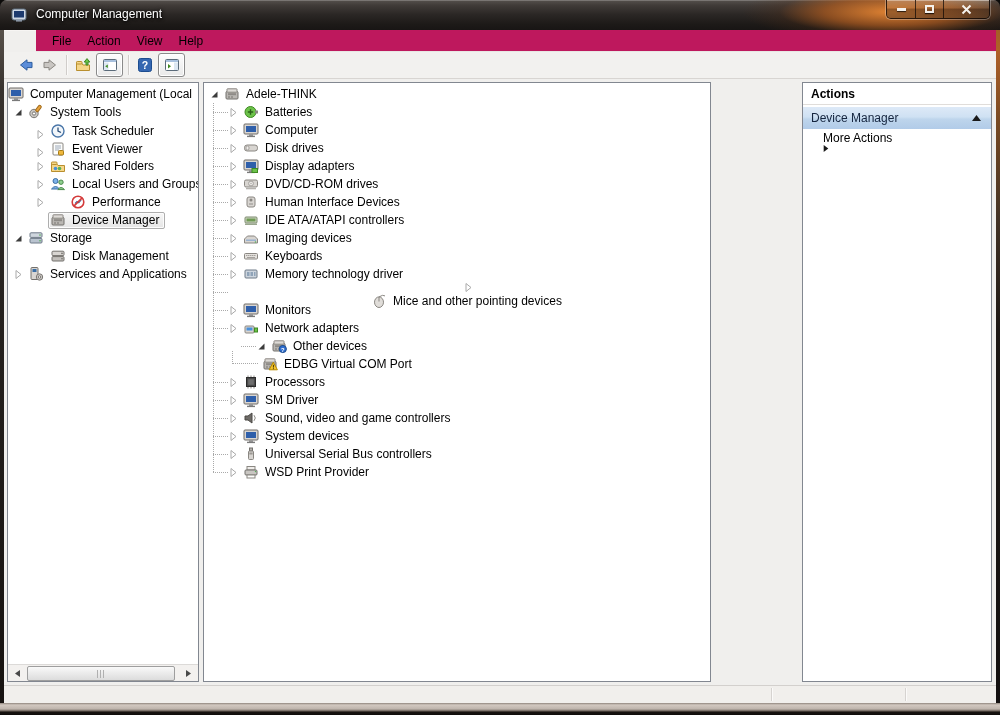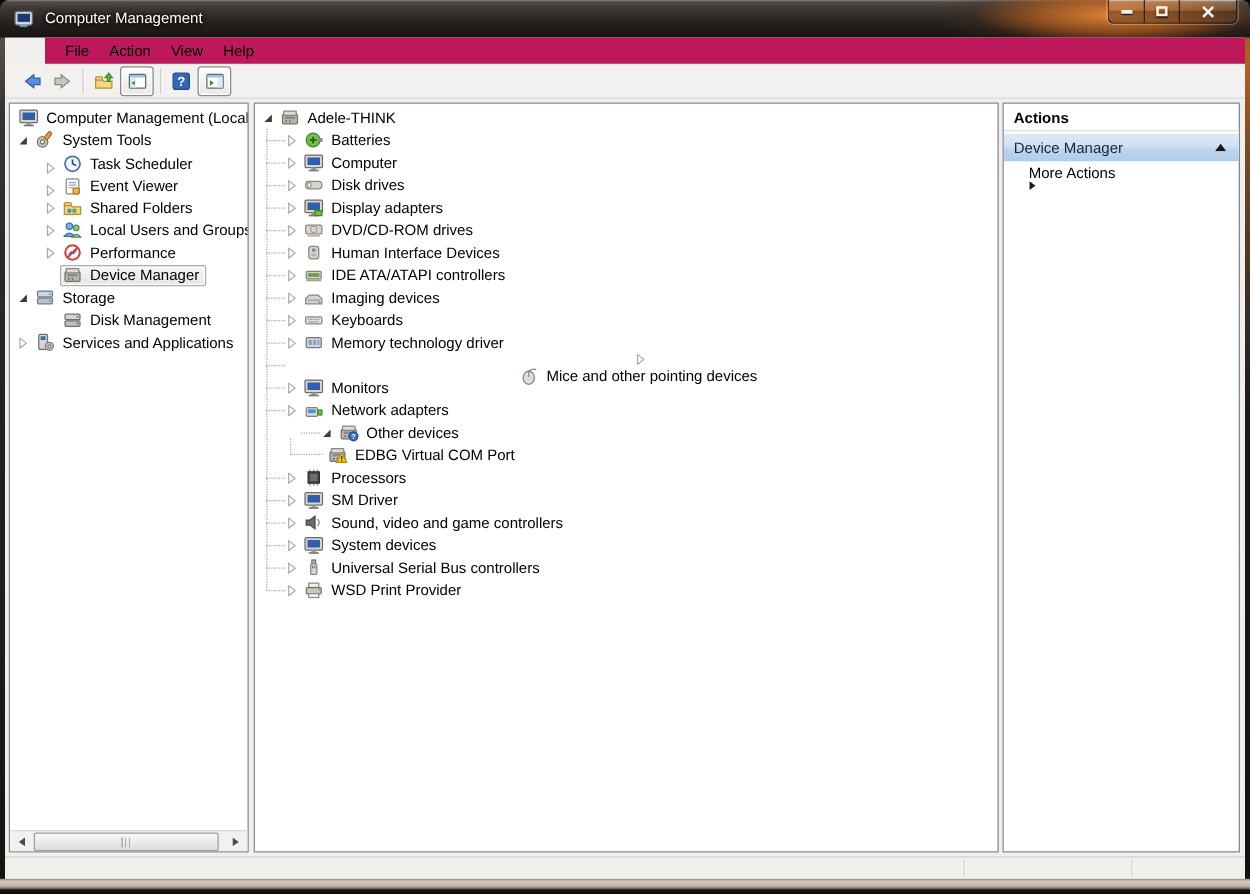--- a/index.html
+++ b/index.html
@@ -45,21 +45,21 @@
     border-bottom:1px solid #d8d5d2;display:flex;align-items:center;padding-left:10px;}
   .tbtn{width:24px;height:24px;display:flex;align-items:center;justify-content:center;}
   .tbtn.framed{width:27px;border:1px solid #8a8a8a;border-radius:3px;
     background:linear-gradient(#fdfdfd,#e9e9e9);box-shadow:inset 0 0 0 1px #fff;margin:0 1px;}
   .tsep{width:1px;height:20px;background:#d0cdca;box-shadow:1px 0 0 #fbfaf9;margin:0 4px;}
 
   
   #main{position:absolute;left:0;right:0;top:49px;height:606px;background:#f0efed;}
   .panel{position:absolute;top:3px;height:600px;background:#fff;border:1px solid #828790;overflow:hidden;}
   #left-panel{left:3px;width:192px;}
-  #mid-panel{left:199px;width:596px;}
+  #mid-panel{left:199px;width:508px;}
   #right-panel{left:798px;width:190px;}
 
   .tree{position:absolute;inset:0;padding-top:2px;overflow:hidden;}
   #left-tree{bottom:17px;}
   .trow{position:relative;height:18px;display:flex;align-items:center;white-space:nowrap;z-index:1;}
   .exp{width:14px;min-width:14px;display:flex;align-items:center;padding-left:2px;}
   .ticon{width:16px;min-width:16px;height:16px;margin-right:4px;display:inline-block;}
   .ticon svg{display:block;}
   .row-body{display:flex;align-items:center;height:17px;border:1px solid transparent;border-radius:2px;padding:0 3px 0 0;}
   .row-body .ticon{margin-left:1px;}
@@ -176,21 +176,21 @@
               <rect x="10" y="5.5" width="4" height="7.5" fill="#dce7f2"></rect>
               <polygon points="4,7 7,9.3 4,11.6" fill="#3f8a22"></polygon>
             </svg>
           </span>
       </div>
 
       <div id="main">
 
         <div id="left-panel" class="panel">
           <div id="left-tree" class="tree">
-              <div class="trow" style="padding-left: 5px;">
+              <div class="trow" style="padding-left: 5px; justify-content: flex-end;">
                 <span class="row-body">
                   <span class="ticon">
                     <svg width="16" height="16" viewBox="0 0 16 16">
                       <rect x="1" y="2" width="14" height="10" rx="1" fill="#d9d6d2" stroke="#6e6b67"></rect>
                       <rect x="3" y="4" width="10" height="6" fill="#2f5faa"></rect>
                       <rect x="6" y="12" width="4" height="2" fill="#9a9a9a"></rect>
                       <rect x="4" y="13.7" width="8" height="1.4" fill="#7a7a7a"></rect>
                     </svg>
                   </span>
                   <span class="tlabel">Computer Management (Local</span>
@@ -277,21 +277,21 @@
                     <svg width="16" height="16" viewBox="0 0 16 16">
                       <circle cx="5.5" cy="5" r="2.5" fill="#7db2e8" stroke="#3c6ea5"></circle>
                       <path d="M1.5 13 q4-5 8 0 z" fill="#7db2e8" stroke="#3c6ea5"></path>
                       <circle cx="11" cy="6.2" r="2.2" fill="#8fd08f" stroke="#4c8a4c"></circle>
                       <path d="M7.8 13.6 q3.2-4.2 6.7 0 z" fill="#8fd08f" stroke="#4c8a4c"></path>
                     </svg>
                   </span>
                   <span class="tlabel">Local Users and Groups</span>
                 </span>
               </div>
-              <div class="trow" style="padding-left: 26px;">
+              <div class="trow" style="padding-left: 26px; gap: 20px;">
                 <span class="exp">
                   <svg width="9" height="9" viewBox="0 0 9 9">
                     <polygon points="2,0.5 7,4.5 2,8.5" fill="#ffffff" stroke="#a9a9a9"></polygon>
                   </svg>
                 </span>
                 <span class="row-body">
                   <span class="ticon">
                     <svg width="16" height="16" viewBox="0 0 16 16">
                       <circle cx="8" cy="8" r="5.8" fill="#fff" stroke="#d43b3b" stroke-width="1.6"></circle>
                       <path d="M5 9.5 l2-2 1.8 1.3 2.4-3" stroke="#3a6ea5" stroke-width="1.1" fill="none"></path>

